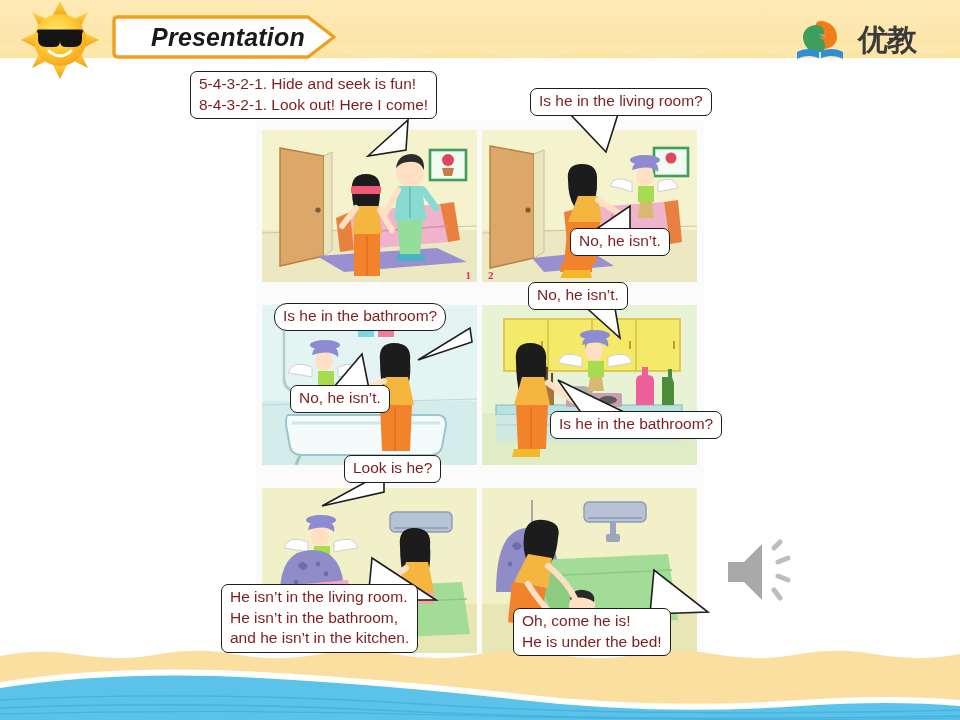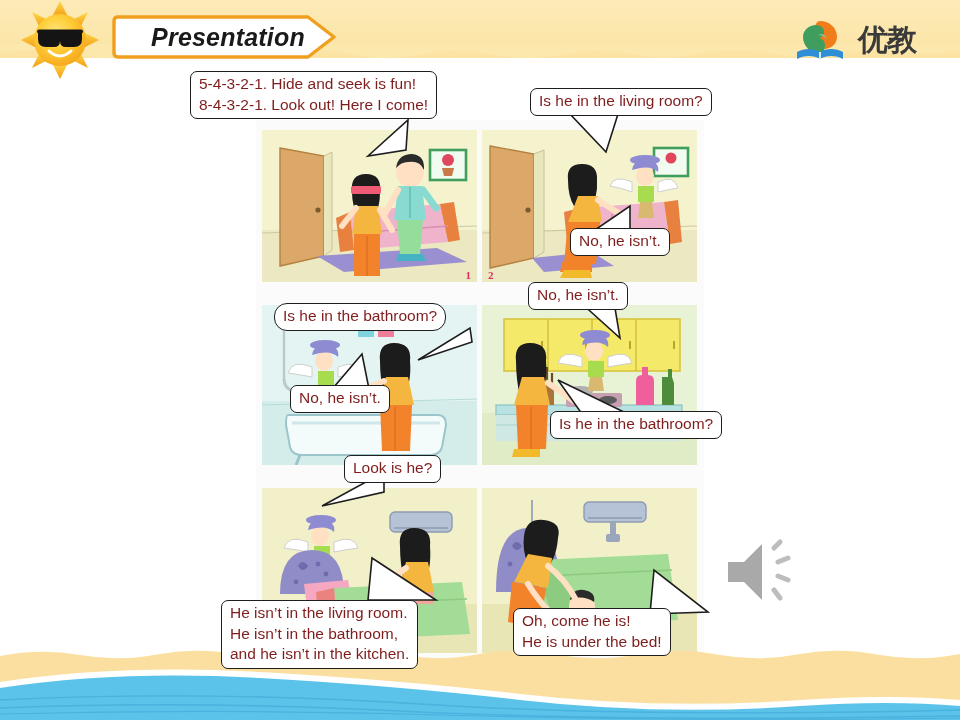--- a/index.html
+++ b/index.html
@@ -481,21 +481,21 @@
   </div>
 
   <div class="bub" style="left:550px; top:411px;">
     <span class="bub-line">Is he in the bathroom?</span>
   </div>
 
   <div class="bub" style="left:344px; top:455px;">
     <span class="bub-line">Look is he?</span>
   </div>
 
-  <div class="bub" style="left:221px; top:584px;margin-top:16px;">
+  <div class="bub" style="left:221px; top:584px;">
     <span class="bub-line">He isn’t in the living room.</span>
     <span class="bub-line">He isn’t in the bathroom,</span>
     <span class="bub-line">and he isn’t in the kitchen.</span>
   </div>
 
   <div class="bub" style="left:513px; top:608px;">
     <span class="bub-line">Oh, come he is!</span>
     <span class="bub-line">He is under the bed!</span>
   </div>
 

